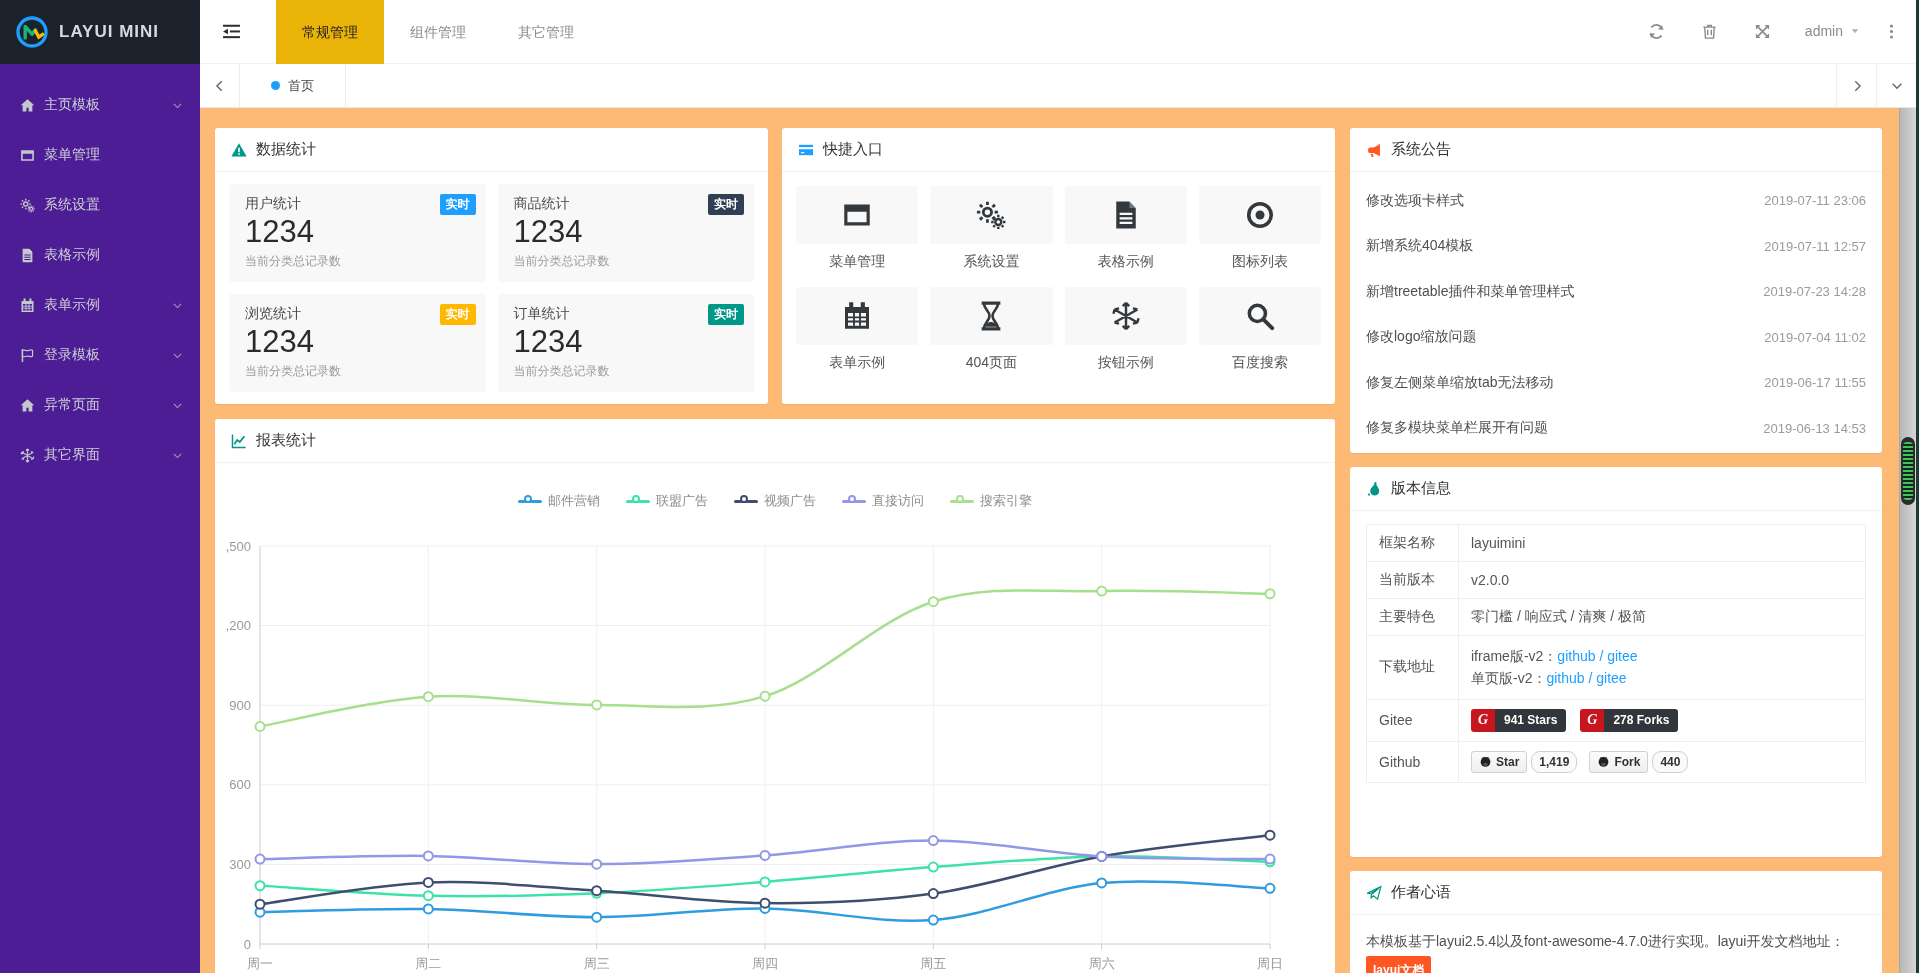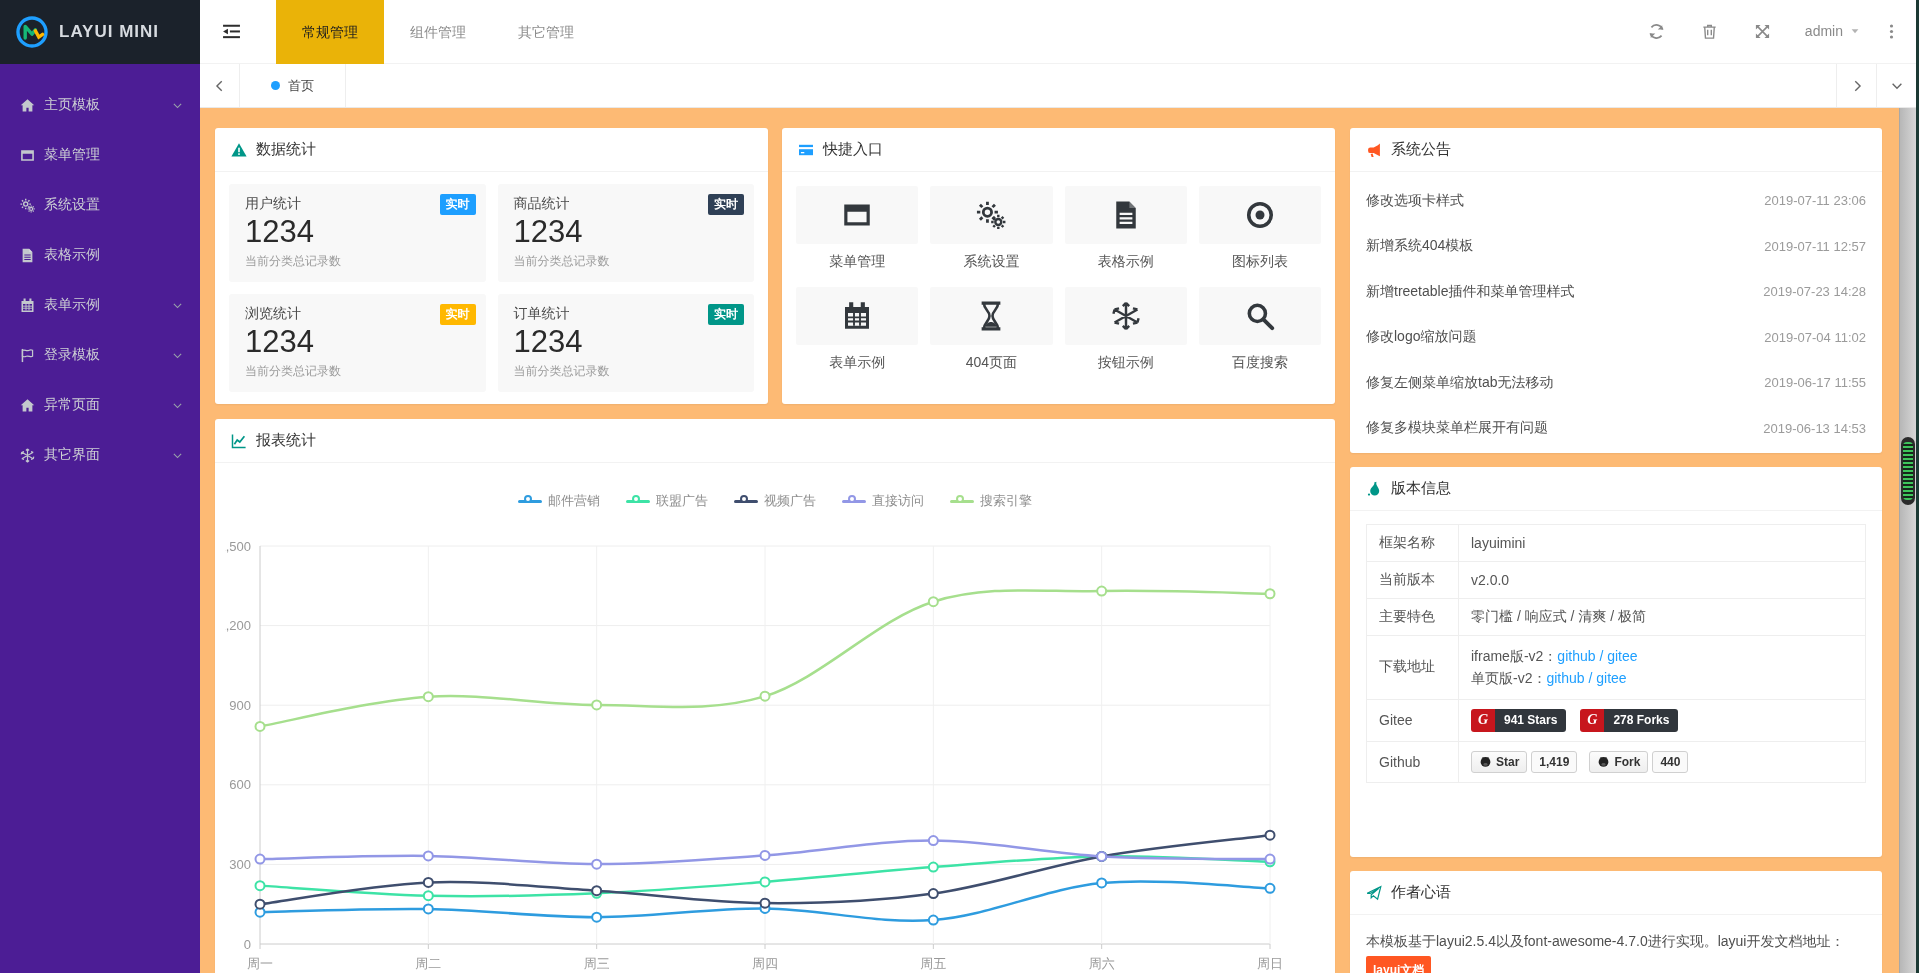--- a/index.html
+++ b/index.html
@@ -84,21 +84,21 @@
 .vtable a{color:#1E9FFF;text-decoration:none;cursor:pointer}
 .vline{line-height:1.6}
 .slash{color:#1E9FFF}
 .gitee-badge{display:inline-flex;height:23px;border-radius:3px;overflow:hidden;margin-right:14px;cursor:pointer;font-weight:bold;font-size:12px;vertical-align:middle}
 .gitee-g{background:#c7161d;color:#fff;width:24px;display:flex;align-items:center;justify-content:center;font-size:14px;font-style:italic;font-family:"Liberation Serif",serif}
 .gitee-text{background:#31363c;color:#fff;display:flex;align-items:center;padding:0 9px}
 .gh-group{display:inline-flex;align-items:center;margin-right:12px;vertical-align:middle}
 .gh-btn{display:inline-flex;align-items:center;gap:4px;height:22px;padding:0 7px;border:1px solid #d0d0d0;border-radius:3px;background:linear-gradient(#fcfcfc,#eeeeee);font-size:12px;font-weight:bold;color:#333;cursor:pointer}
 .gh-btn .octo{width:13px;height:13px;color:#222}
 .gh-btn .octo svg{width:100%;height:100%}
-.gh-count{height:22px;display:inline-flex;align-items:center;padding:0 7px;border:1px solid #d0d0d0;border-radius:3px;background:#fafafa;font-size:12px;font-weight:bold;color:#333;margin-left:4px;cursor:pointer}
+.gh-count{height:22px;display:inline-flex;align-items:center;padding:0 7px;border:1px solid #d0d0d0;border-radius:9px;background:#fafafa;font-size:12px;font-weight:bold;color:#333;margin-left:4px;cursor:pointer}
 
 #author-card{margin-top:14px;height:180px}
 .author-body{padding:12px 16px;font-size:14px;color:#4f4f4f;line-height:2.0}
 .badge-orange{display:inline-block;background:#FF5722;color:#fff;font-size:12px;font-weight:bold;padding:2px 7px;border-radius:2px;cursor:pointer}
 
 .scrollbar{position:absolute;right:3px;top:108px;bottom:0;width:17px;background:linear-gradient(90deg,#b7b7b7,#d6d6d6);border-left:1px solid #a8a8a8;z-index:9}
 .scroll-thumb{position:absolute;left:1px;right:1px;top:329px;height:68px;border-radius:8px;background:#2b2b2b;overflow:hidden;cursor:grab}
 .scroll-stripes{position:absolute;left:2px;right:2px;top:5px;bottom:5px;background:repeating-linear-gradient(180deg,#3ec45b 0 2px,#16251b 2px 4px);border-radius:4px}
 .edge-strip{position:absolute;right:0;top:0;bottom:0;width:3px;background:#1c3a34;z-index:10}
 </style>

